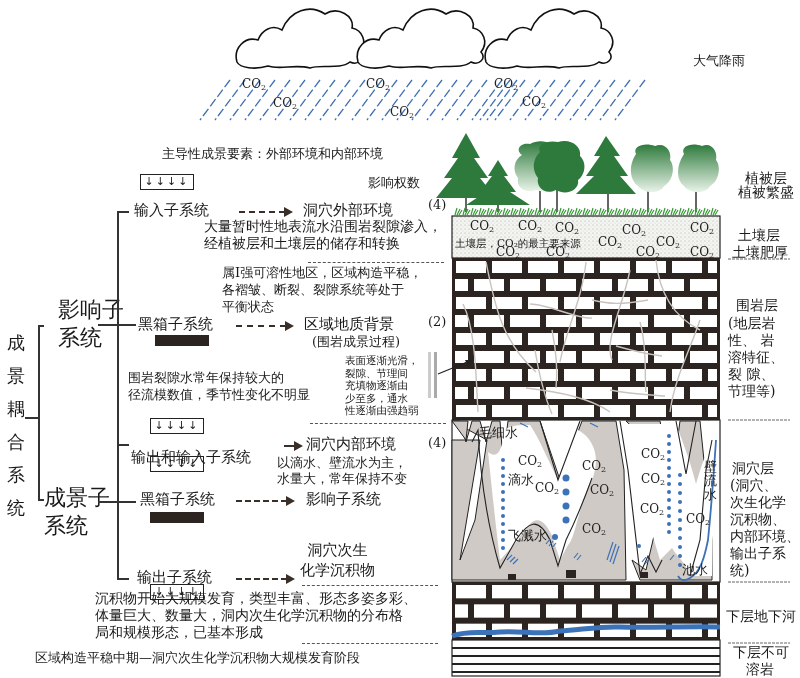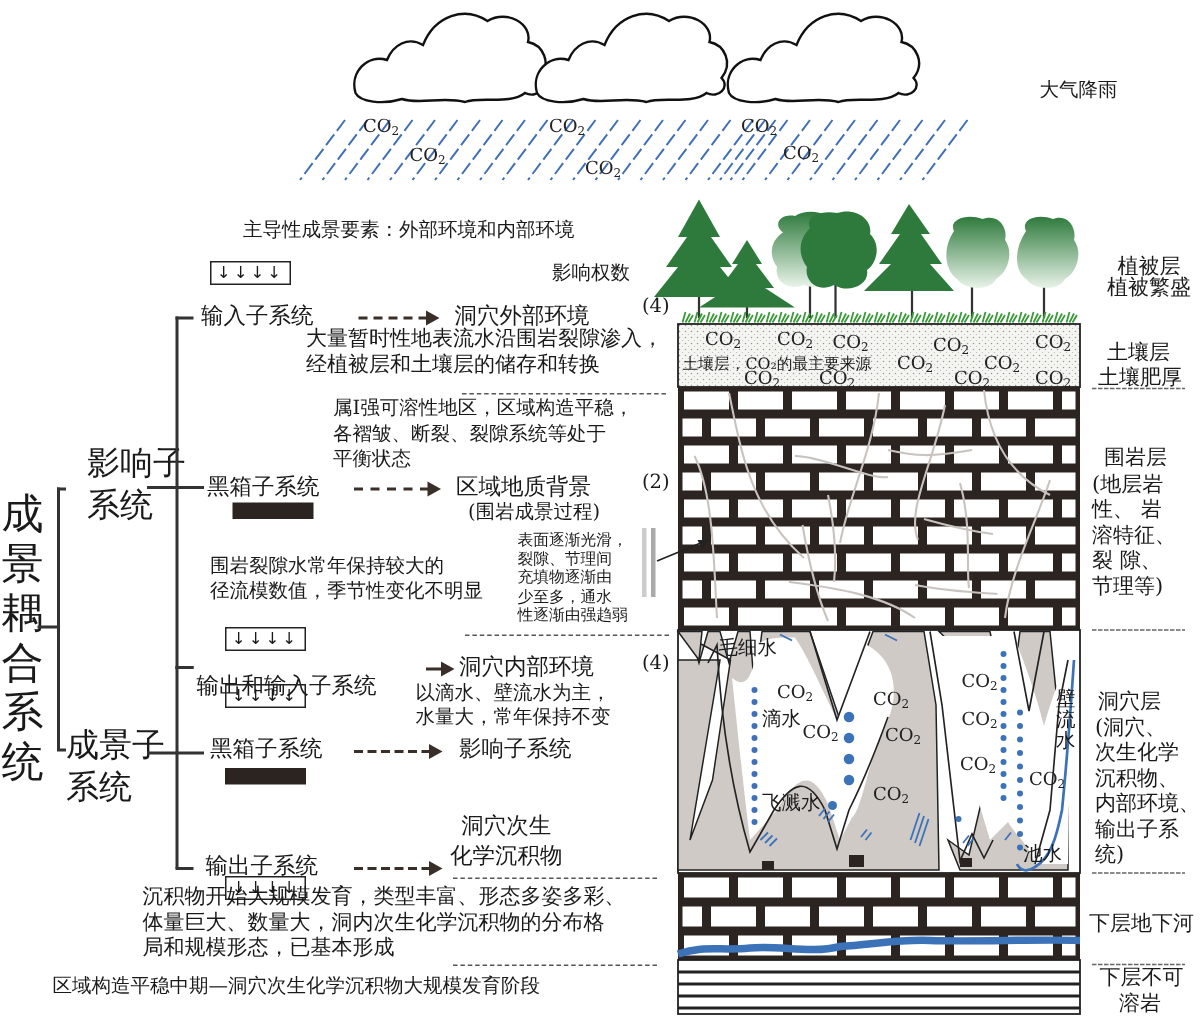--- a/index.html
+++ b/index.html
@@ -4,21 +4,21 @@
 <style>
   html, body { margin: 0; padding: 0; background: #ffffff; }
   body { width: 800px; height: 678px; position: relative; overflow: hidden;
          font-family: "DejaVu Serif", "Liberation Serif", serif; color: #1a1a1a; }
   .abs { position: absolute; white-space: nowrap; }
   .t13 { font-size: 13px; line-height: 16px; }
   .t14 { font-size: 14px; line-height: 17px; }
   .t15 { font-size: 15px; line-height: 18px; }
   .t11 { font-size: 10.5px; line-height: 12.5px; }
   .big { font-size: 22px; line-height: 28px; }
-  .vert { font-size: 28px; line-height: 33px; width: 24px; white-space: normal; text-align: left; }
+  .vert { font-size: 18px; line-height: 33px; width: 24px; white-space: normal; text-align: right; }
   .multi { white-space: pre-line; }
   .line { position: absolute; background: #333; }
   .blackbox { position: absolute; background: #2b2421; width: 54px; height: 11px; }
   .inbox { position: absolute; width: 52px; height: 14px; border: 1.5px solid #222;
            font-size: 11px; line-height: 14px; text-align: center; letter-spacing: 2px; font-family: "DejaVu Sans", sans-serif; }
   .dash { position: absolute; border-top: 1.5px dashed #555; height: 0; }
   .arrow { position: absolute; height: 0; border-top: 2px dashed #3a2e28; }
   .arrow::after { content: ""; position: absolute; right: -8px; top: -6px;
                   border-left: 9px solid #3a2e28; border-top: 5px solid transparent; border-bottom: 5px solid transparent; }
   svg text { font-family: "DejaVu Serif", "Liberation Serif", serif; }
@@ -463,21 +463,21 @@
 <div class="abs t13 multi" style="left:222px;top:264px;line-height:17px">属Ⅰ强可溶性地区，区域构造平稳，
 各褶皱、断裂、裂隙系统等处于
 平衡状态</div>
 <div class="line" style="left:117px;top:324px;width:18px;height:1.5px"></div>
 <div class="abs t15" style="left:138px;top:315px">黑箱子系统</div>
 <div class="blackbox" style="left:155px;top:335px"></div>
 <div class="arrow" style="left:236px;top:325px;width:50px"></div>
 <div class="abs t15" style="left:304px;top:315px">区域地质背景</div>
 <div class="abs t13" style="left:428px;top:314px">(2)</div>
 <div class="abs t13" style="left:312px;top:334px">(围岩成景过程)</div>
-<div class="abs t13 multi" style="left:140px;top:369px;line-height:17px">围岩裂隙水常年保持较大的
+<div class="abs t13 multi" style="left:128px;top:369px;line-height:17px">围岩裂隙水常年保持较大的
 径流模数值，季节性变化不明显</div>
 <div class="abs t11 multi" style="left:345px;top:354px;line-height:12.5px">表面逐渐光滑，
 裂隙、节理间
 充填物逐渐由
 少至多，通水
 性逐渐由强趋弱</div>
 <div class="dash" style="left:310px;top:423px;width:136px"></div>
 
 <div class="inbox" style="left:150px;top:418px">↓↓↓↓</div>
 <div class="line" style="left:117px;top:444px;width:12px;height:1.5px"></div>

